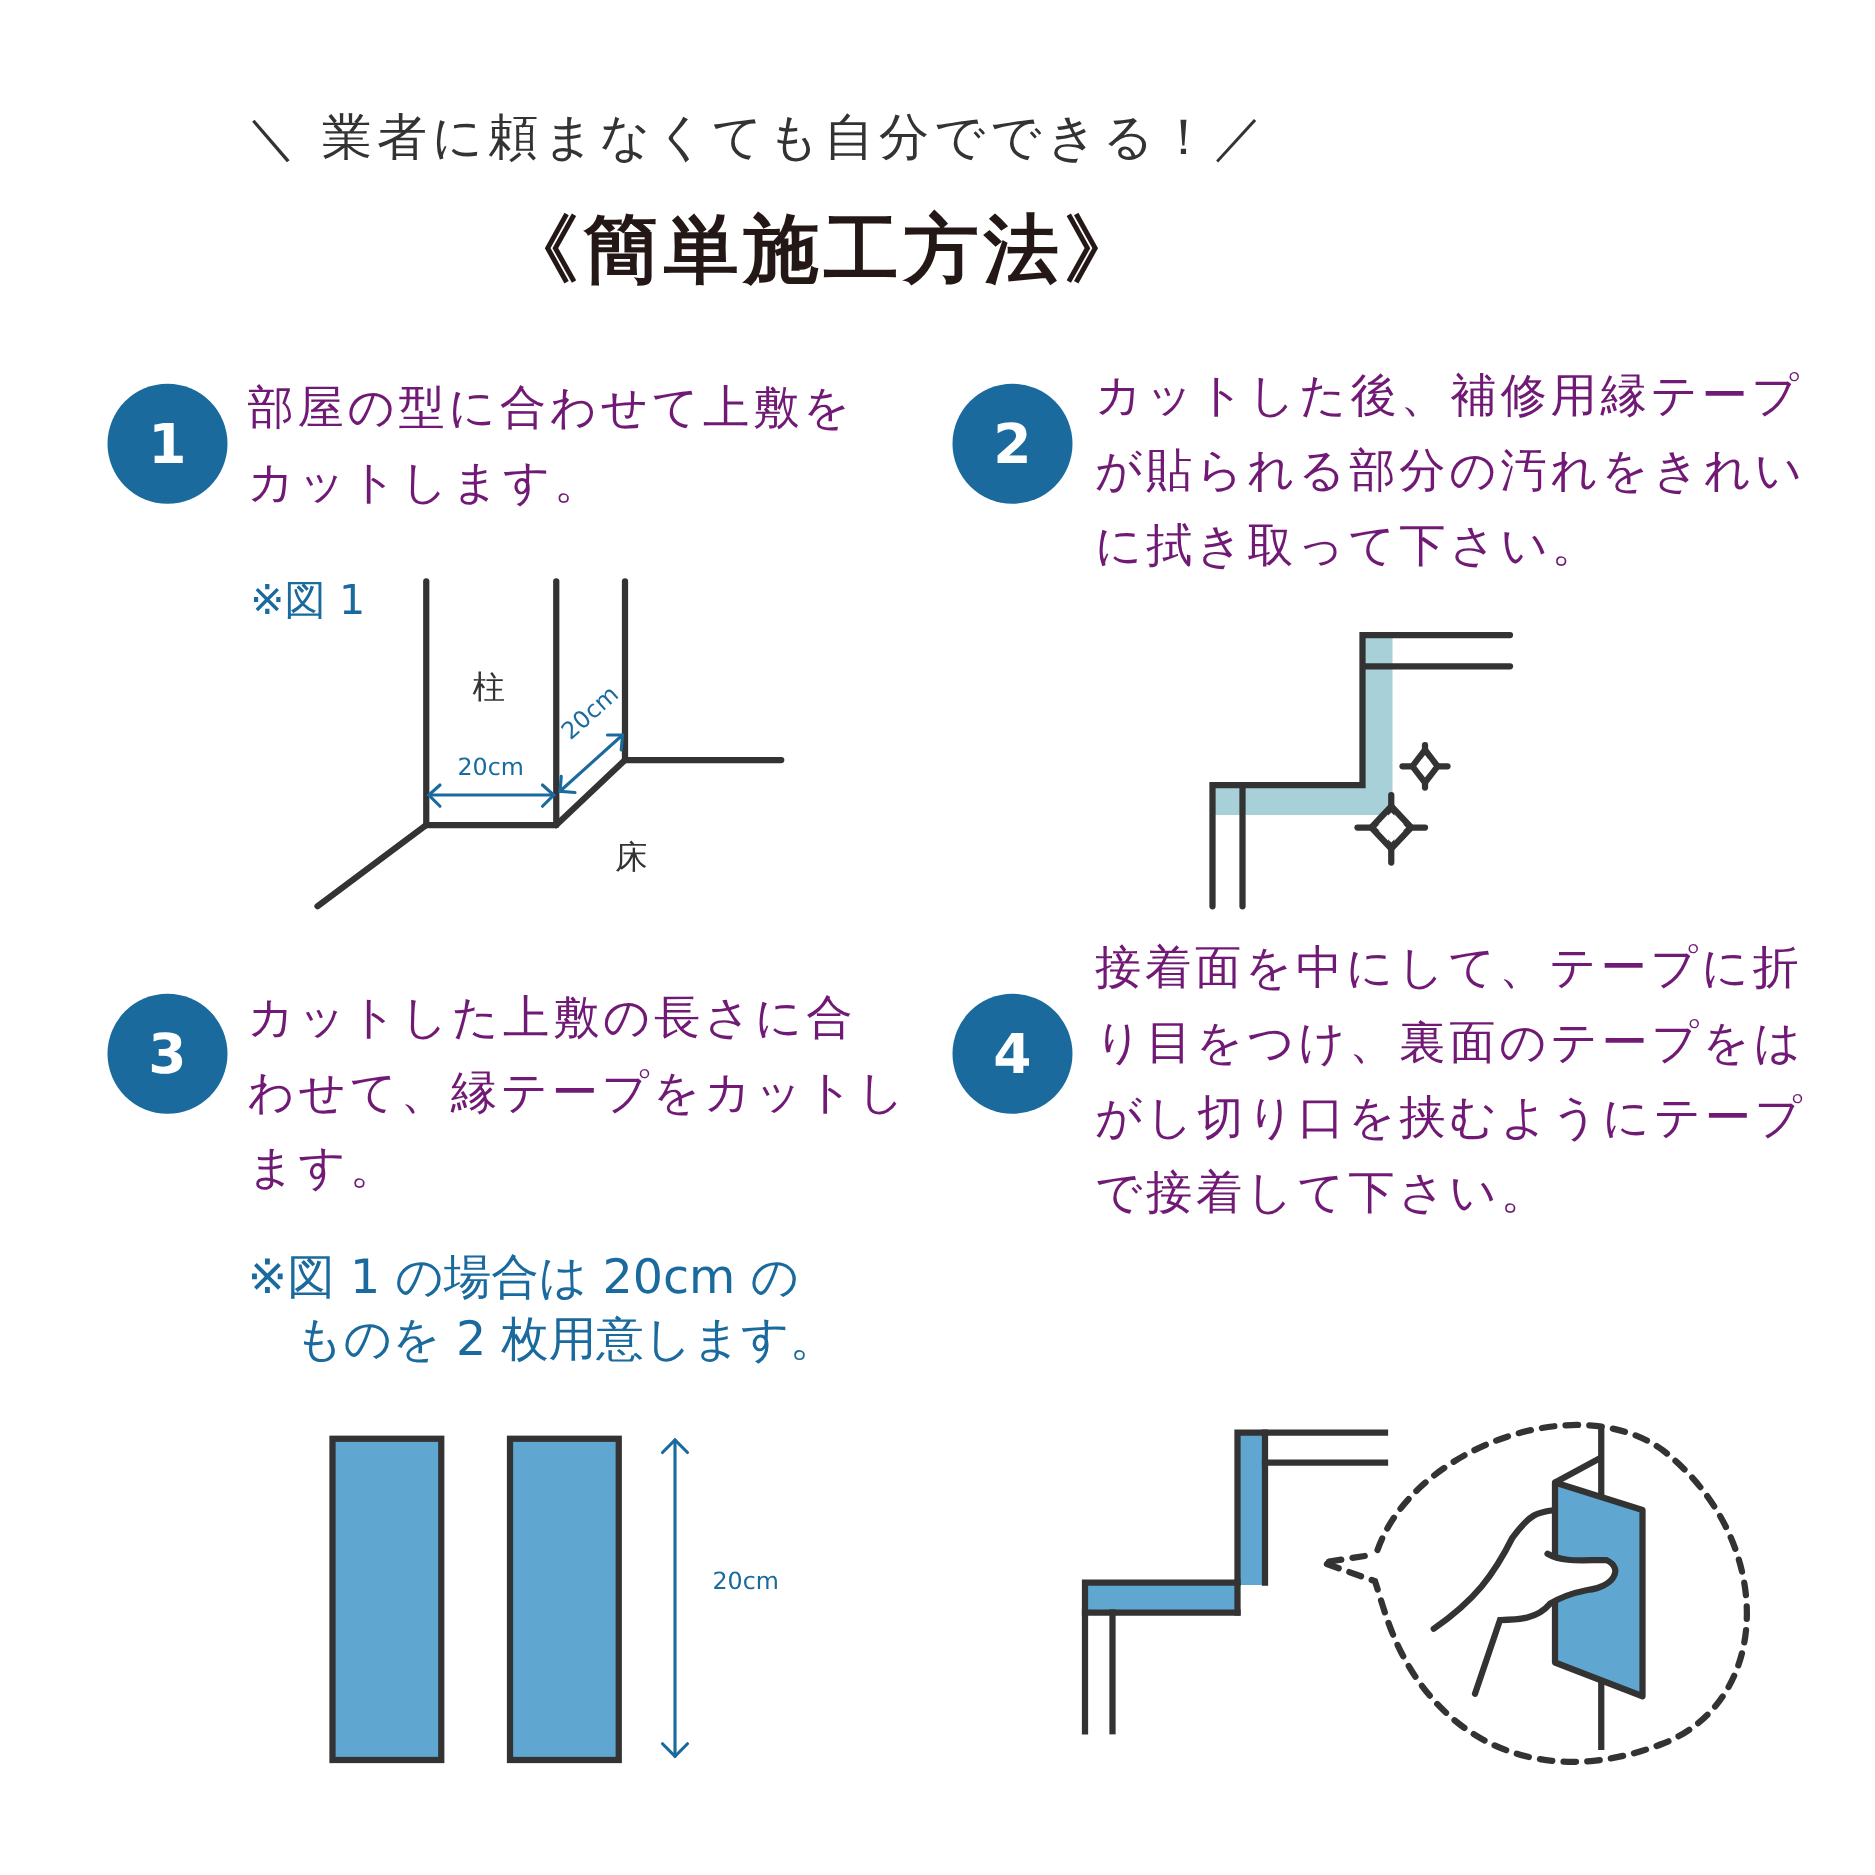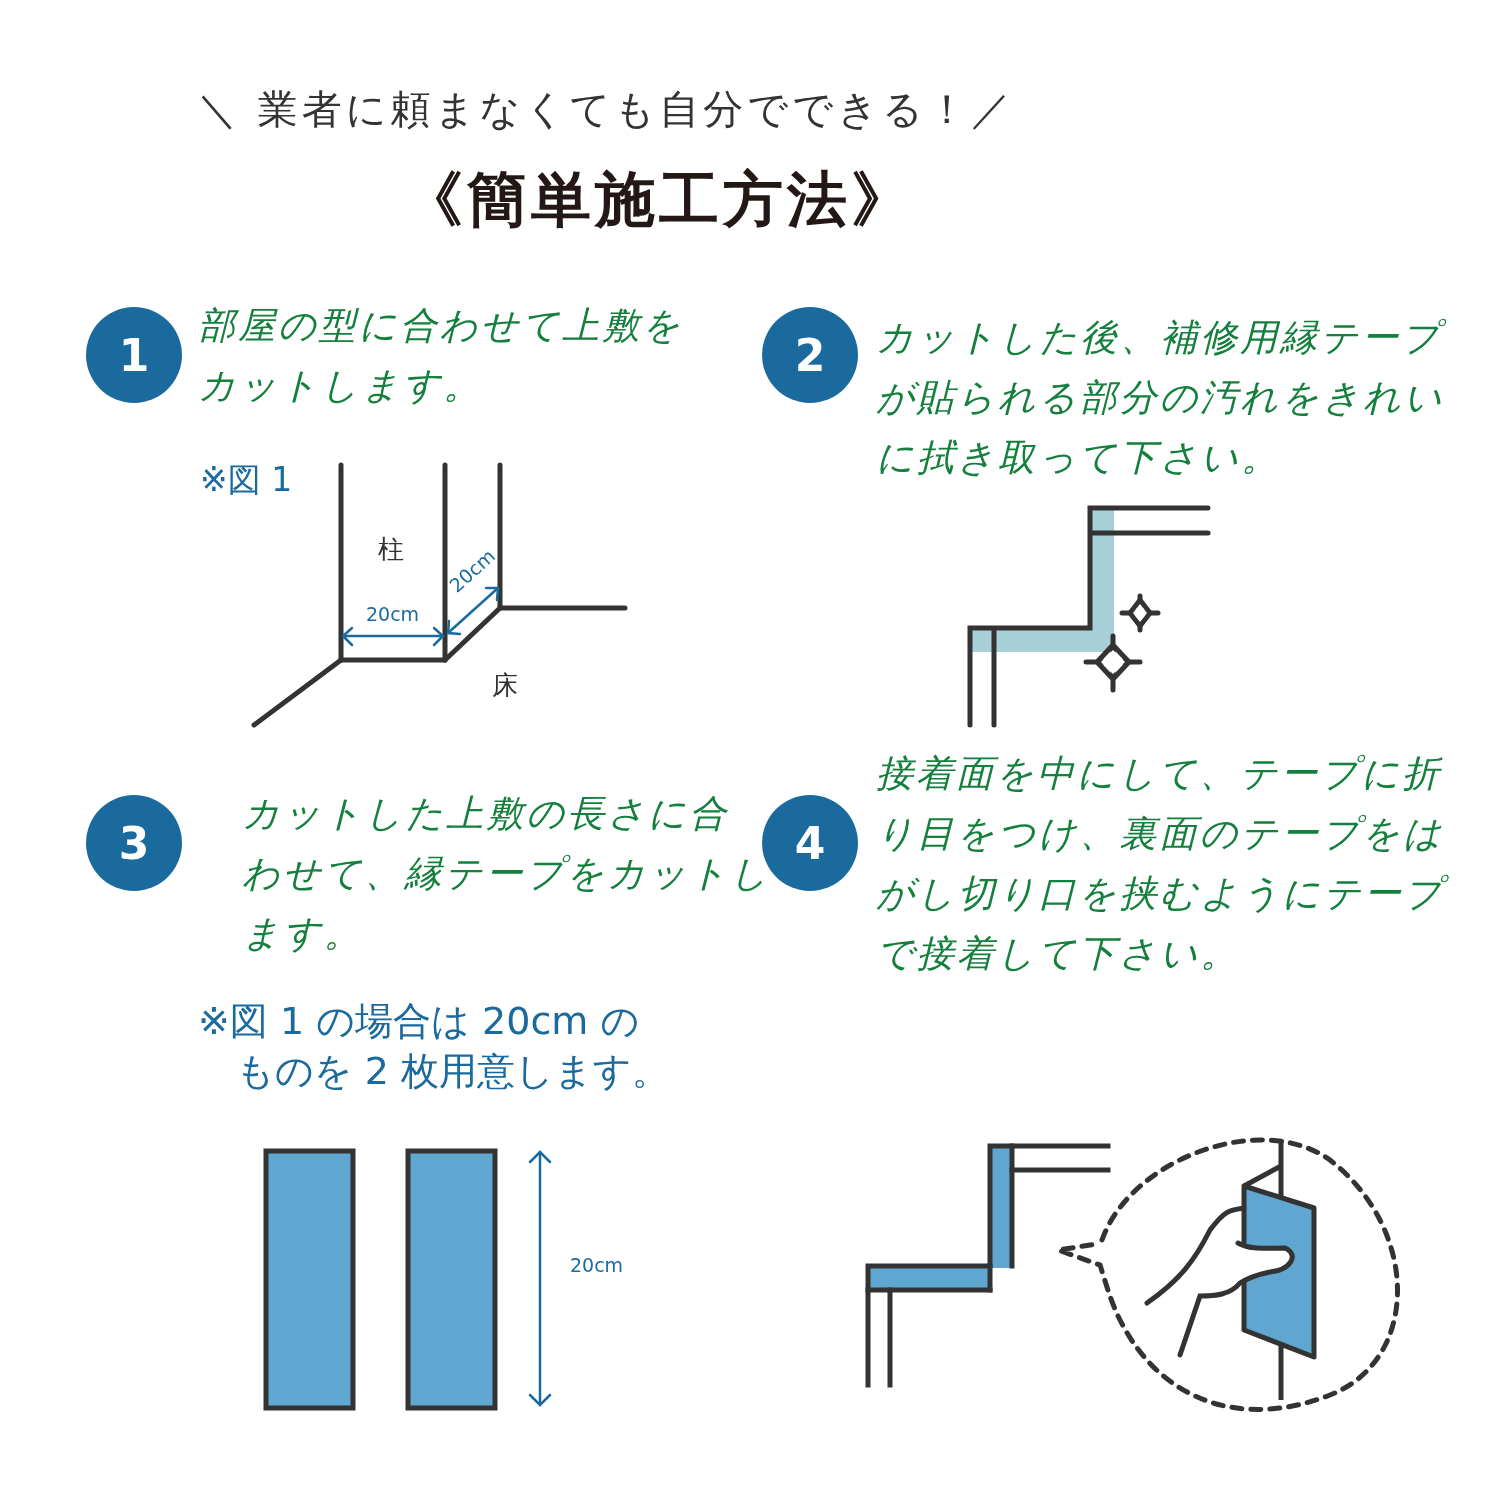--- a/index.html
+++ b/index.html
@@ -1,21 +1,21 @@
 <!DOCTYPE html>
 <html><head>
 <meta charset="utf-8">
 <style>
   html,body{margin:0;padding:0;background:#fff;}
   body{width:1500px;height:1500px;position:relative;overflow:hidden;font-family:"DejaVu Sans",sans-serif;color:#333;}
   .abs{position:absolute;}
   .subtitle{left:0;width:1212px;top:82px;text-align:center;font-size:40px;letter-spacing:4px;color:#333;}
   .title{left:0;width:1318px;top:160px;text-align:center;font-size:60px;font-weight:bold;letter-spacing:4px;color:#231815;}
   .badge{width:96px;height:96px;border-radius:50%;background:#1a6a9e;color:#fff;font-size:44px;font-weight:bold;display:flex;align-items:center;justify-content:center;}
-  .step-text{font-size:37px;line-height:60px;letter-spacing:3px;color:#15803d;white-space:pre;font-style:italic;}
+  .step-text{font-size:37px;line-height:60px;letter-spacing:3px;color:#701a75;white-space:pre;}
   .note{font-size:38px;color:#1a6a9e;white-space:pre;line-height:50px;}
   .lbl{font-size:26px;color:#333;}
   .dim{font-size:19px;color:#1a6a9e;}
   svg{position:absolute;left:0;top:0;}
 </style>
 </head>
 <body>
 
 <div class="abs subtitle">＼ 業者に頼まなくても自分でできる！／</div>
 <div class="abs title">《簡単施工方法》</div>
@@ -49,21 +49,21 @@
   </svg>
 </div>
 <div class="abs lbl" style="left:378px;top:532px;">柱</div>
 <div class="abs lbl" style="left:492px;top:668px;">床</div>
 <div class="abs dim" style="left:366px;top:603px;">20cm</div>
 <div class="abs dim" style="left:445px;top:580px;transform:rotate(-42deg);transform-origin:left top;">20cm</div>
 
 <div class="abs badge" style="left:762px;top:307px;">
     <span>2</span>
   </div>
-<div class="abs step-text" style="left:876px;top:308px;">カットした後、補修用縁テープ
+<div class="abs step-text" style="left:876px;top:287px;">カットした後、補修用縁テープ
 が貼られる部分の汚れをきれい
 に拭き取って下さい。</div>
 <div class="abs" style="left:0;top:0;width:1500px;height:1500px;">
   <svg width="1500" height="1500">
     <path d="M1090 510 L1114 510 L1114 652 L970 652 L970 630 L1090 630 Z" fill="#a8d0d8"></path>
     <g stroke="#333" stroke-width="5" stroke-linecap="round" fill="none">
       <polyline points="970,725 970,628 1090,628 1090,508 1208,508"></polyline>
       <line x1="1092" y1="533" x2="1208" y2="533"></line>
       <line x1="994" y1="630" x2="994" y2="725"></line>
       <polygon points="1140,600 1150,613 1140,626 1130,613"></polygon>
@@ -74,21 +74,21 @@
       <line x1="1086" y1="662" x2="1140" y2="662"></line>
     </g>
     <polygon points="1140,604 1147,613 1140,622 1133,613" fill="#fff"></polygon>
     <polygon points="1113,650 1125,662 1113,674 1101,662" fill="#fff"></polygon>
   </svg>
 </div>
 
 <div class="abs badge" style="left:86px;top:795px;">
     <span>3</span>
   </div>
-<div class="abs step-text" style="left:198px;top:784px;margin-left:44px;">カットした上敷の長さに合
+<div class="abs step-text" style="left:198px;top:784px;">カットした上敷の長さに合
 わせて、縁テープをカットし
 ます。</div>
 <div class="abs note" style="left:198px;top:996px;">※図 1 の場合は 20cm の
 　ものを 2 枚用意します。</div>
 <div class="abs" style="left:0;top:0;width:1500px;height:1500px;">
   <svg width="1500" height="1500">
     <rect x="266" y="1151" width="87" height="257" fill="#5fa6d0" stroke="#333" stroke-width="5"></rect>
     <rect x="408" y="1151" width="87" height="257" fill="#5fa6d0" stroke="#333" stroke-width="5"></rect>
     <g stroke="#1a6a9e" stroke-width="2.5" fill="none" stroke-linecap="round">
       <line x1="540" y1="1152" x2="540" y2="1405"></line>

